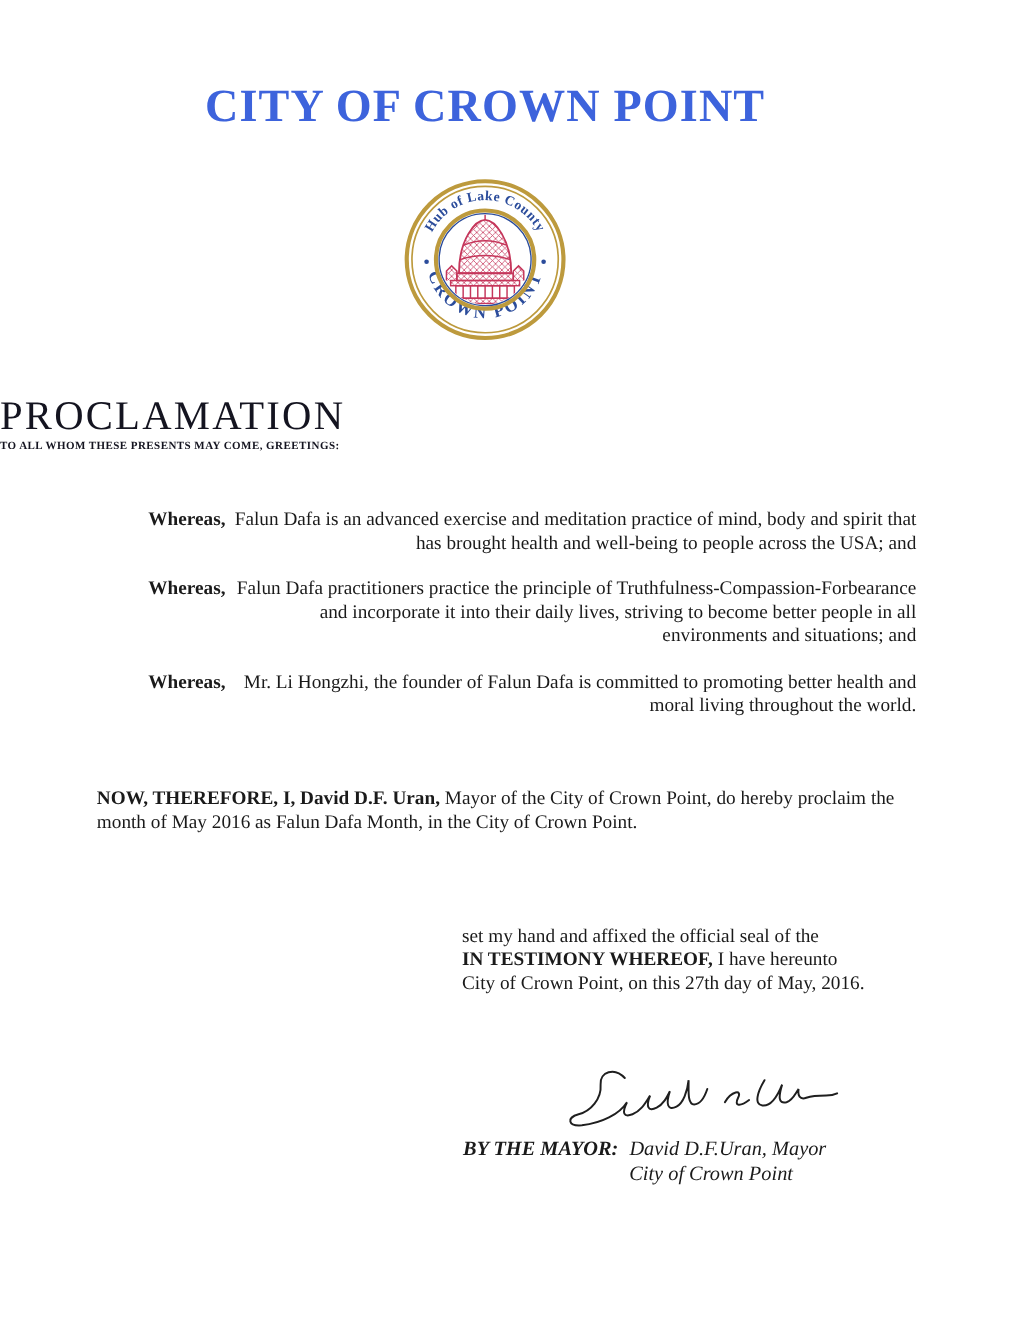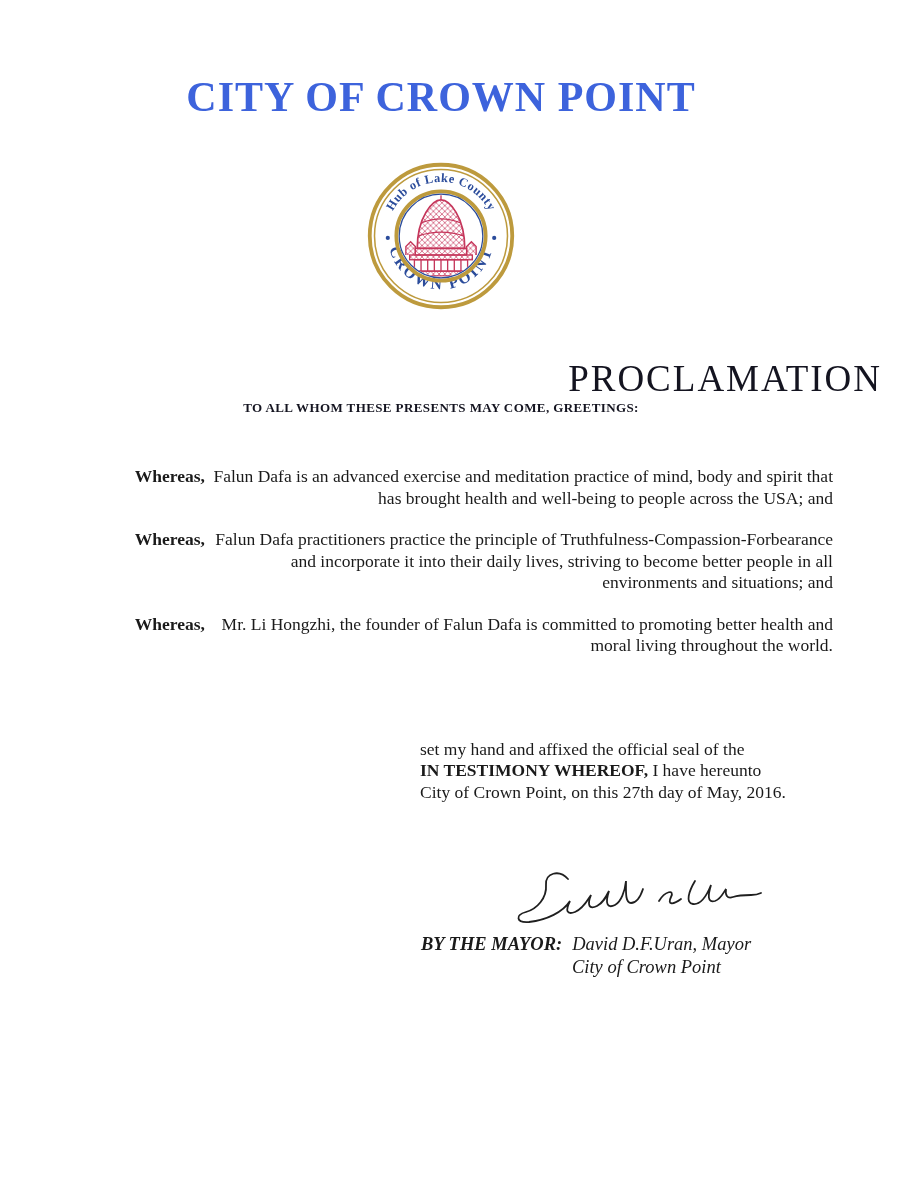--- a/index.html
+++ b/index.html
@@ -23,31 +23,31 @@
     line-height: 1.1;
     color: #3d63dc;
   }
   .seal-wrap {
     margin: 40px auto 0 auto;
     width: 152px;
     height: 152px;
   }
   .heading {
     margin-top: 48px;
-    text-align: right;
+    text-align: left;
     font-size: 37px;
     font-weight: 400;
     letter-spacing: 2px;
     line-height: 1.05;
     color: #141420;
   }
   .salutation {
     margin-top: 1px;
-    text-align: center;
-    font-size: 13px;
+    text-align: left;
+    font-size: 10px;
     font-weight: bold;
     letter-spacing: 0.4px;
     color: #141420;
   }
   .whereas-list { margin-top: 50px; text-align: right; }
   .whereas-row {
     display: flex;
     margin: 0 0 20px 91px;
     font-size: 17.5px;
     line-height: 21.5px;
@@ -152,20 +152,21 @@
     <div class="whereas-row">
       <div class="w-label">Whereas,</div>
       <div class="w-text">Falun Dafa practitioners practice the principle of Truthfulness-Compassion-Forbearance and incorporate it into their daily lives, striving to become better people in all environments and situations; and</div>
     </div>
     <div class="whereas-row">
       <div class="w-label">Whereas,</div>
       <div class="w-text">Mr. Li Hongzhi, the founder of Falun Dafa is committed to promoting better health and moral living throughout the world.</div>
     </div>
   </div>
 
+  <p class="now-p"><span class="lead">NOW, THEREFORE, I, David D.F. Uran,</span><span> Mayor of the City of Crown Point, do hereby proclaim the month of May 2016 as Falun Dafa Month, in the City of Crown Point.</span></p>
 
   <div class="testimony">
     <div>set my hand and affixed the official seal of the</div>
     <div><span class="lead">IN TESTIMONY WHEREOF,</span><span> I have hereunto</span></div>
     <div>City of Crown Point, on this 27th day of May, 2016.</div>
   </div>
 
   <div class="signature-wrap">
     <svg width="252" height="62" viewBox="0 0 250 62">
       <g fill="none" stroke="#1f1f1f" stroke-width="1.8" stroke-linecap="round">

